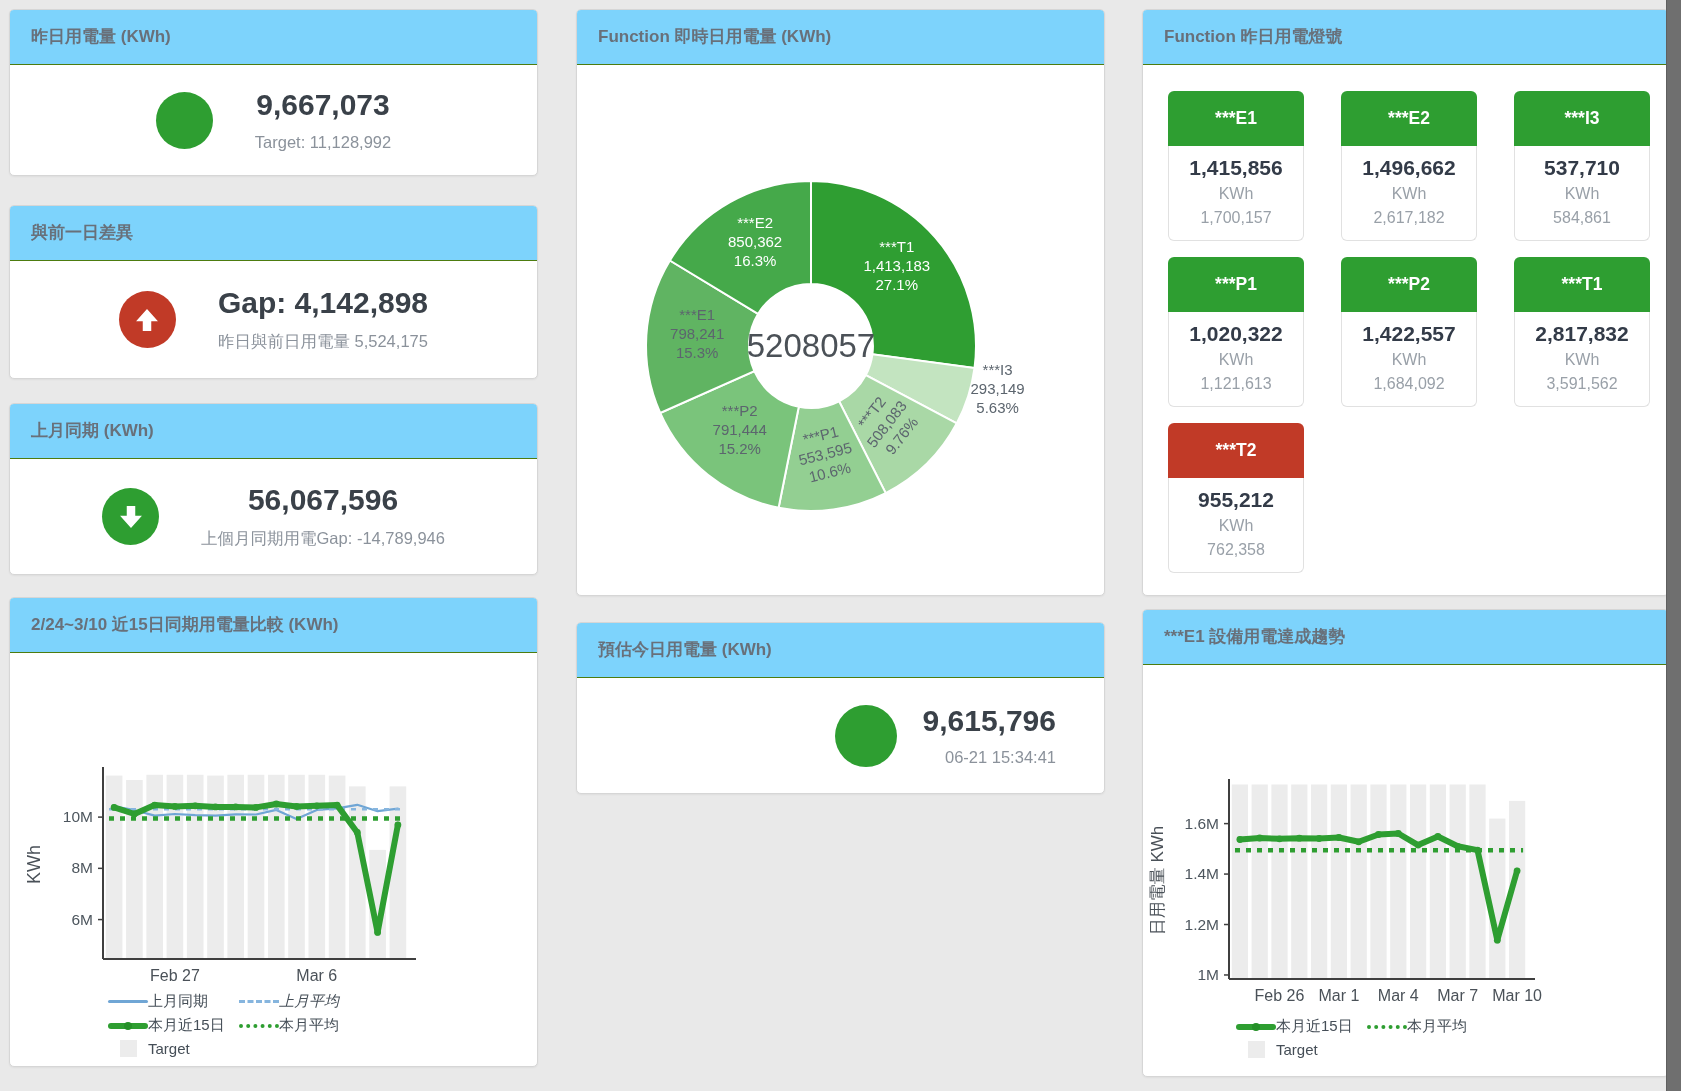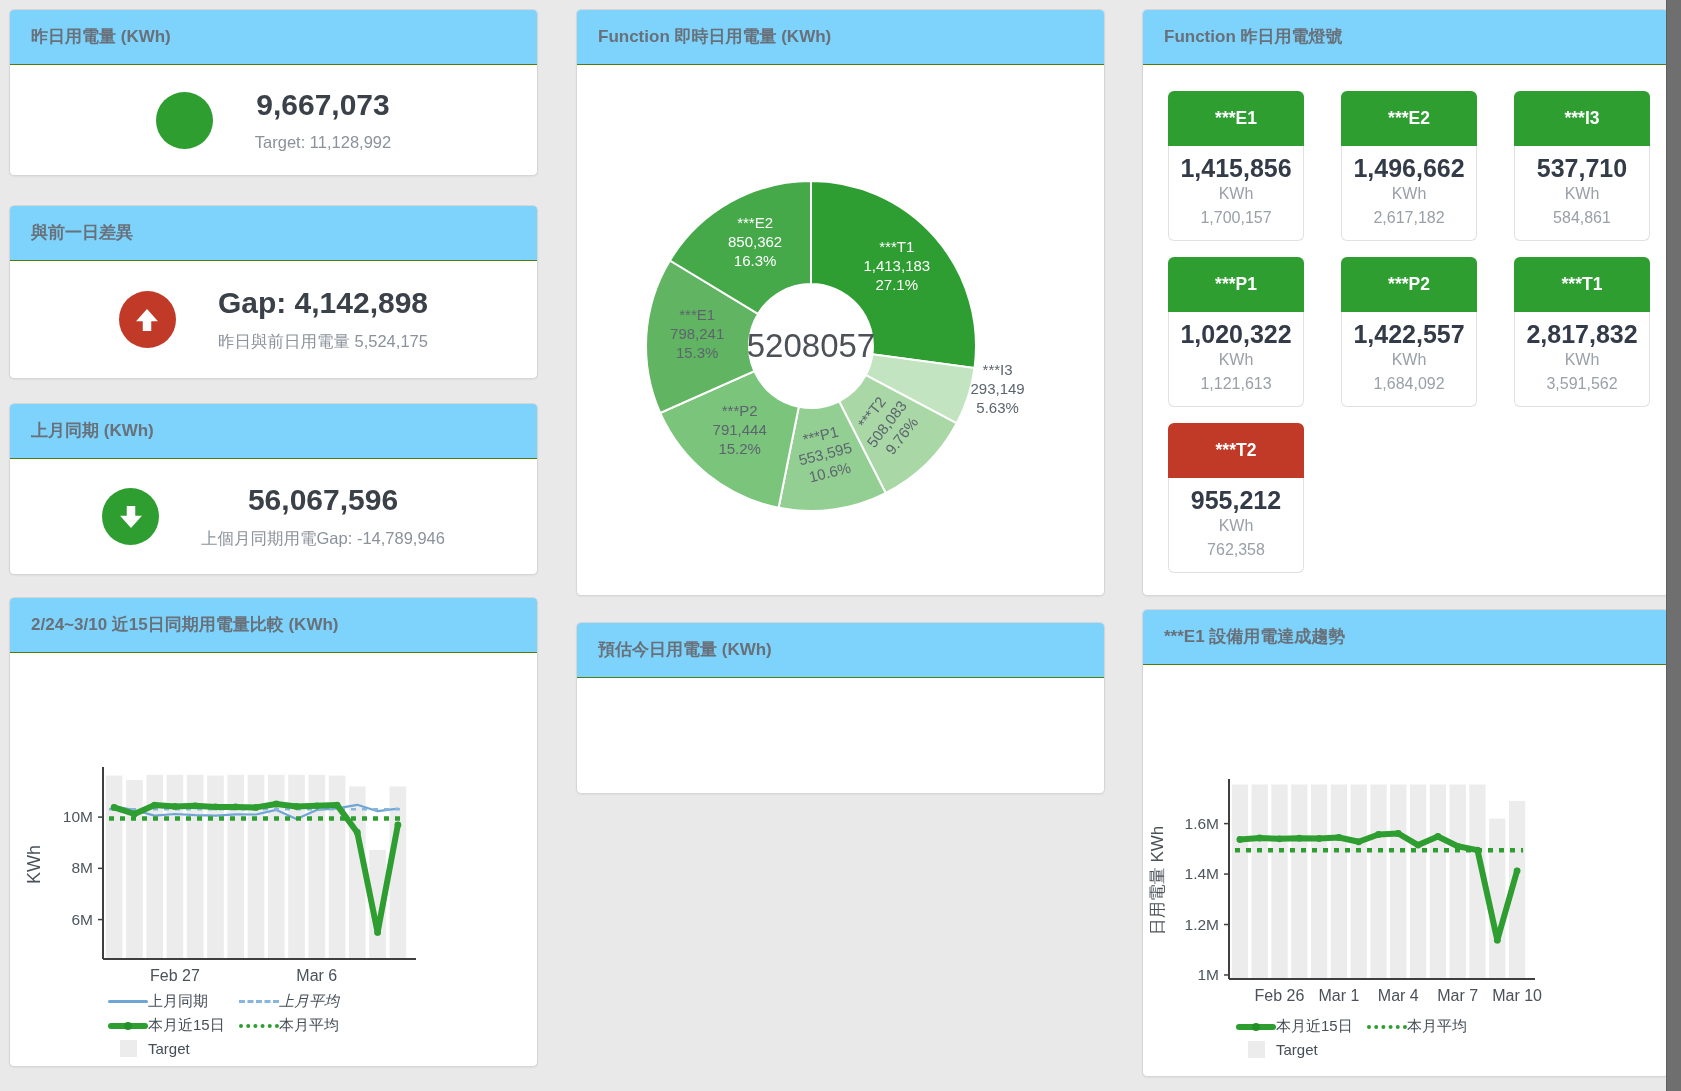--- a/index.html
+++ b/index.html
@@ -23,21 +23,21 @@
   .sw-line-blue{height:3px;background:#70a6d5;border-radius:2px;width:40px;}
   .sw-dash-blue{width:40px;border-top:3px dashed #86b5de;}
   .sw-line-green{height:6px;background:#2e9e31;border-radius:3px;width:40px;position:relative;}
   .sw-line-green:after{content:"";position:absolute;left:16px;top:-1px;width:8px;height:8px;border-radius:50%;background:#259028;}
   .sw-dot-green{width:40px;border-top:4.5px dotted #2e9e31;}
   .sw-square-gray{width:17px;height:17px;background:#ececec;}
   .tile-grid{position:absolute;left:0;right:0;top:55px;padding:26px 25px;display:grid;grid-template-columns:repeat(3,136px);column-gap:37px;row-gap:16px;}
   .tile{width:136px;}
   .tile-head{height:55px;line-height:55px;text-align:center;color:#fff;font-size:17.5px;font-weight:700;border-radius:6px 6px 0 0;}
   .tile-body{background:#fff;border:1px solid #e1e1e1;border-top:none;border-radius:0 0 6px 6px;text-align:center;padding:8px 2px 10px 2px;}
-  .tile-value{font-size:25px;font-weight:700;color:#333b48;line-height:28px;}
+  .tile-value{font-size:21px;font-weight:700;color:#333b48;line-height:28px;}
   .tile-sub{font-size:16px;color:#99a0a8;line-height:24px;}
   .scrollbar{position:absolute;top:0;width:15px;height:1091px;background:#6f6f6f;border-left:1px solid #5f5f5f;}
 </style>
 </head>
 <body>
 
 <div class="page">
 
   <section class="panel" style="left:9px;top:9px;width:527px;height:165px">
     <div class="panel-header">昨日用電量 (KWh)</div>
@@ -209,20 +209,27 @@
             <text x="120.2" y="254.8" text-anchor="middle" font-size="15" fill="#5c656e"><tspan x="120.2" dy="0">***E1</tspan><tspan x="120.2" dy="19">798,241</tspan><tspan x="120.2" dy="19">15.3%</tspan></text>
             <text x="178.1" y="162.7" text-anchor="middle" font-size="15" fill="#ffffff"><tspan x="178.1" dy="0">***E2</tspan><tspan x="178.1" dy="19">850,362</tspan><tspan x="178.1" dy="19">16.3%</tspan></text>
           </g>
           <text x="234" y="292" text-anchor="middle" font-size="33" fill="#4b5157">5208057</text>
         </svg>
     </div>
   </section>
 
   <section class="panel" style="left:576px;top:622px;width:527px;height:170px">
     <div class="panel-header">預估今日用電量 (KWh)</div>
+    <div class="stat-body right">
+      <span class="circle" style="background:#2e9e31;width:62px;height:62px"></span>
+      <div class="stat-text">
+        <div class="stat-value">9,615,796</div>
+        <div class="stat-sub">06-21 15:34:41</div>
+      </div>
+    </div>
   </section>
 
   <section class="panel" style="left:1142px;top:9px;width:525px;height:585px">
     <div class="panel-header">Function 昨日用電燈號</div>
     <div id="tile-grid" class="tile-grid">
         <div class="tile">
           <div class="tile-head" style="background: rgb(46, 158, 49);">***E1</div>
           <div class="tile-body">
             <div class="tile-value">1,415,856</div>
             <div class="tile-sub">KWh</div>

